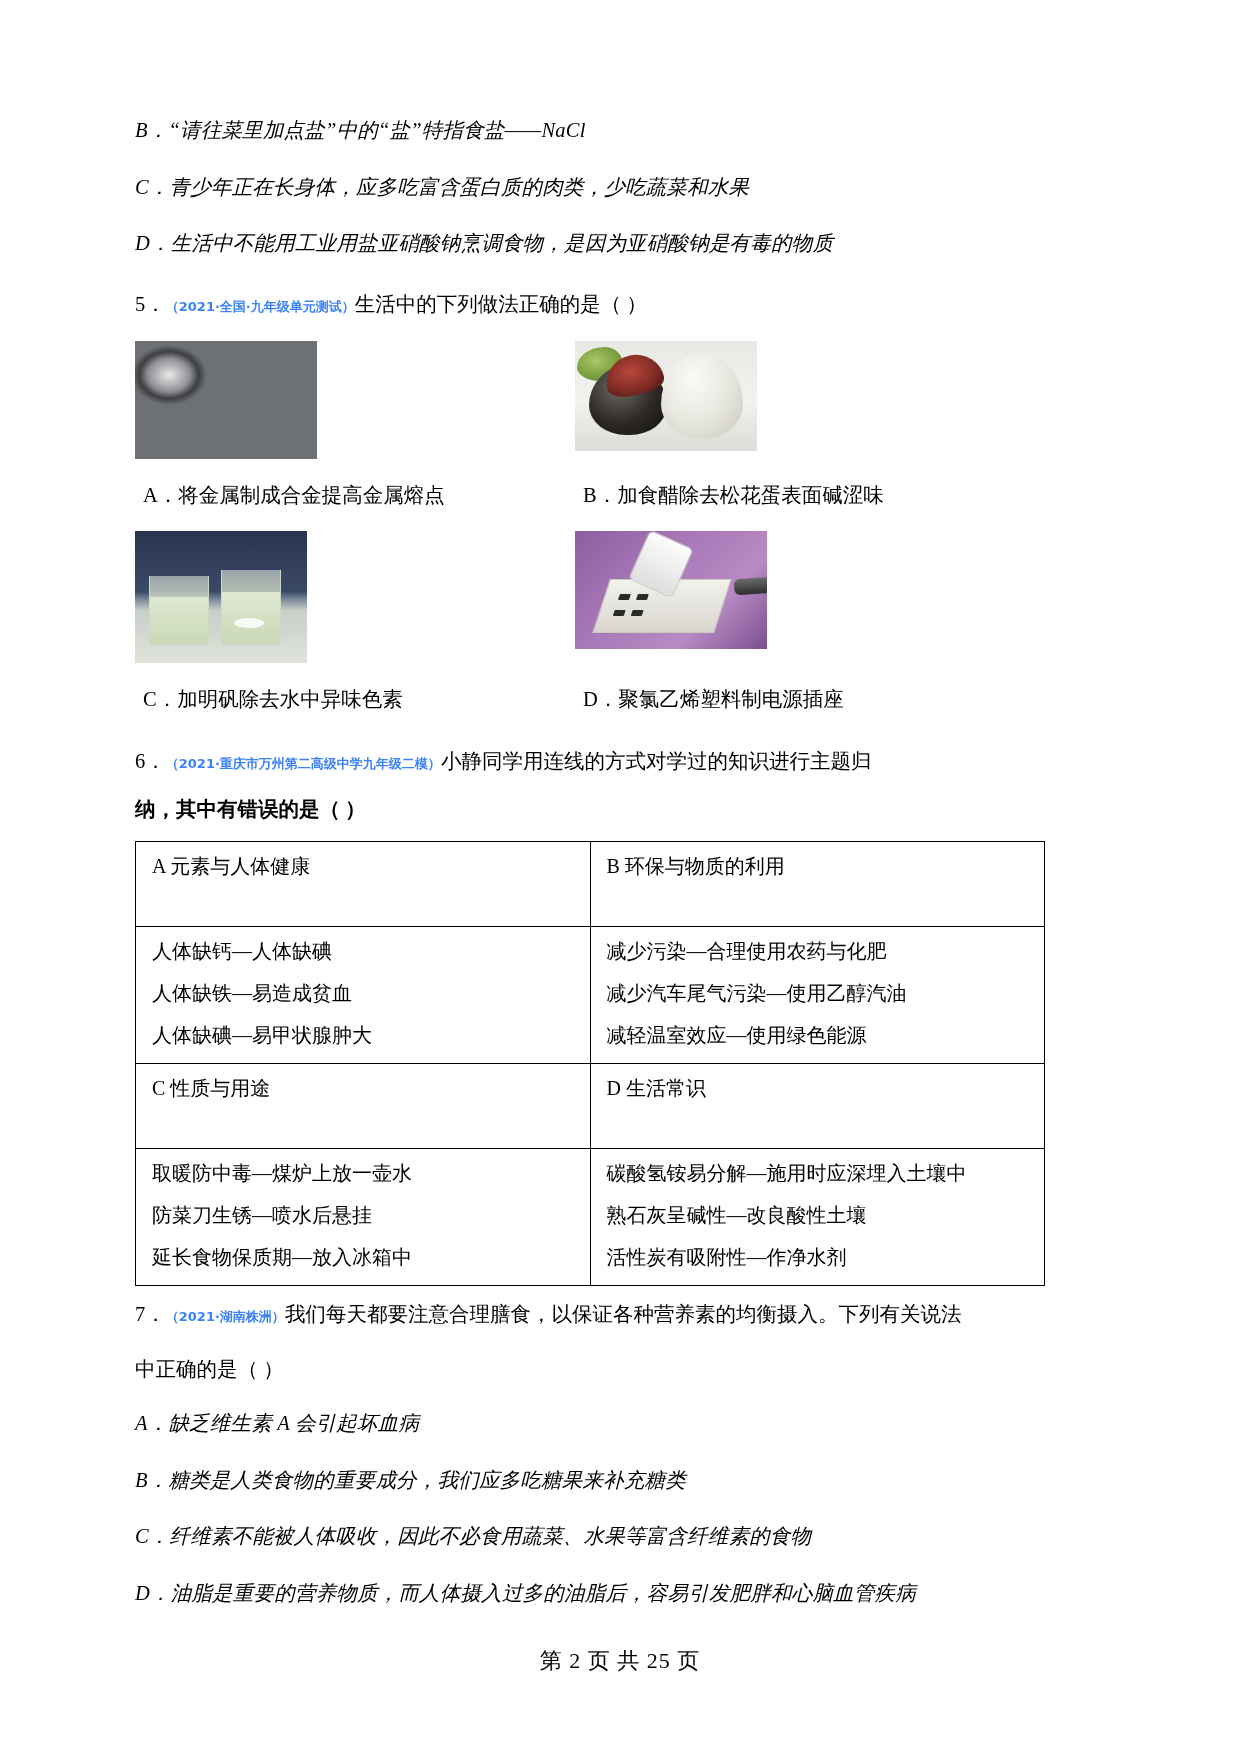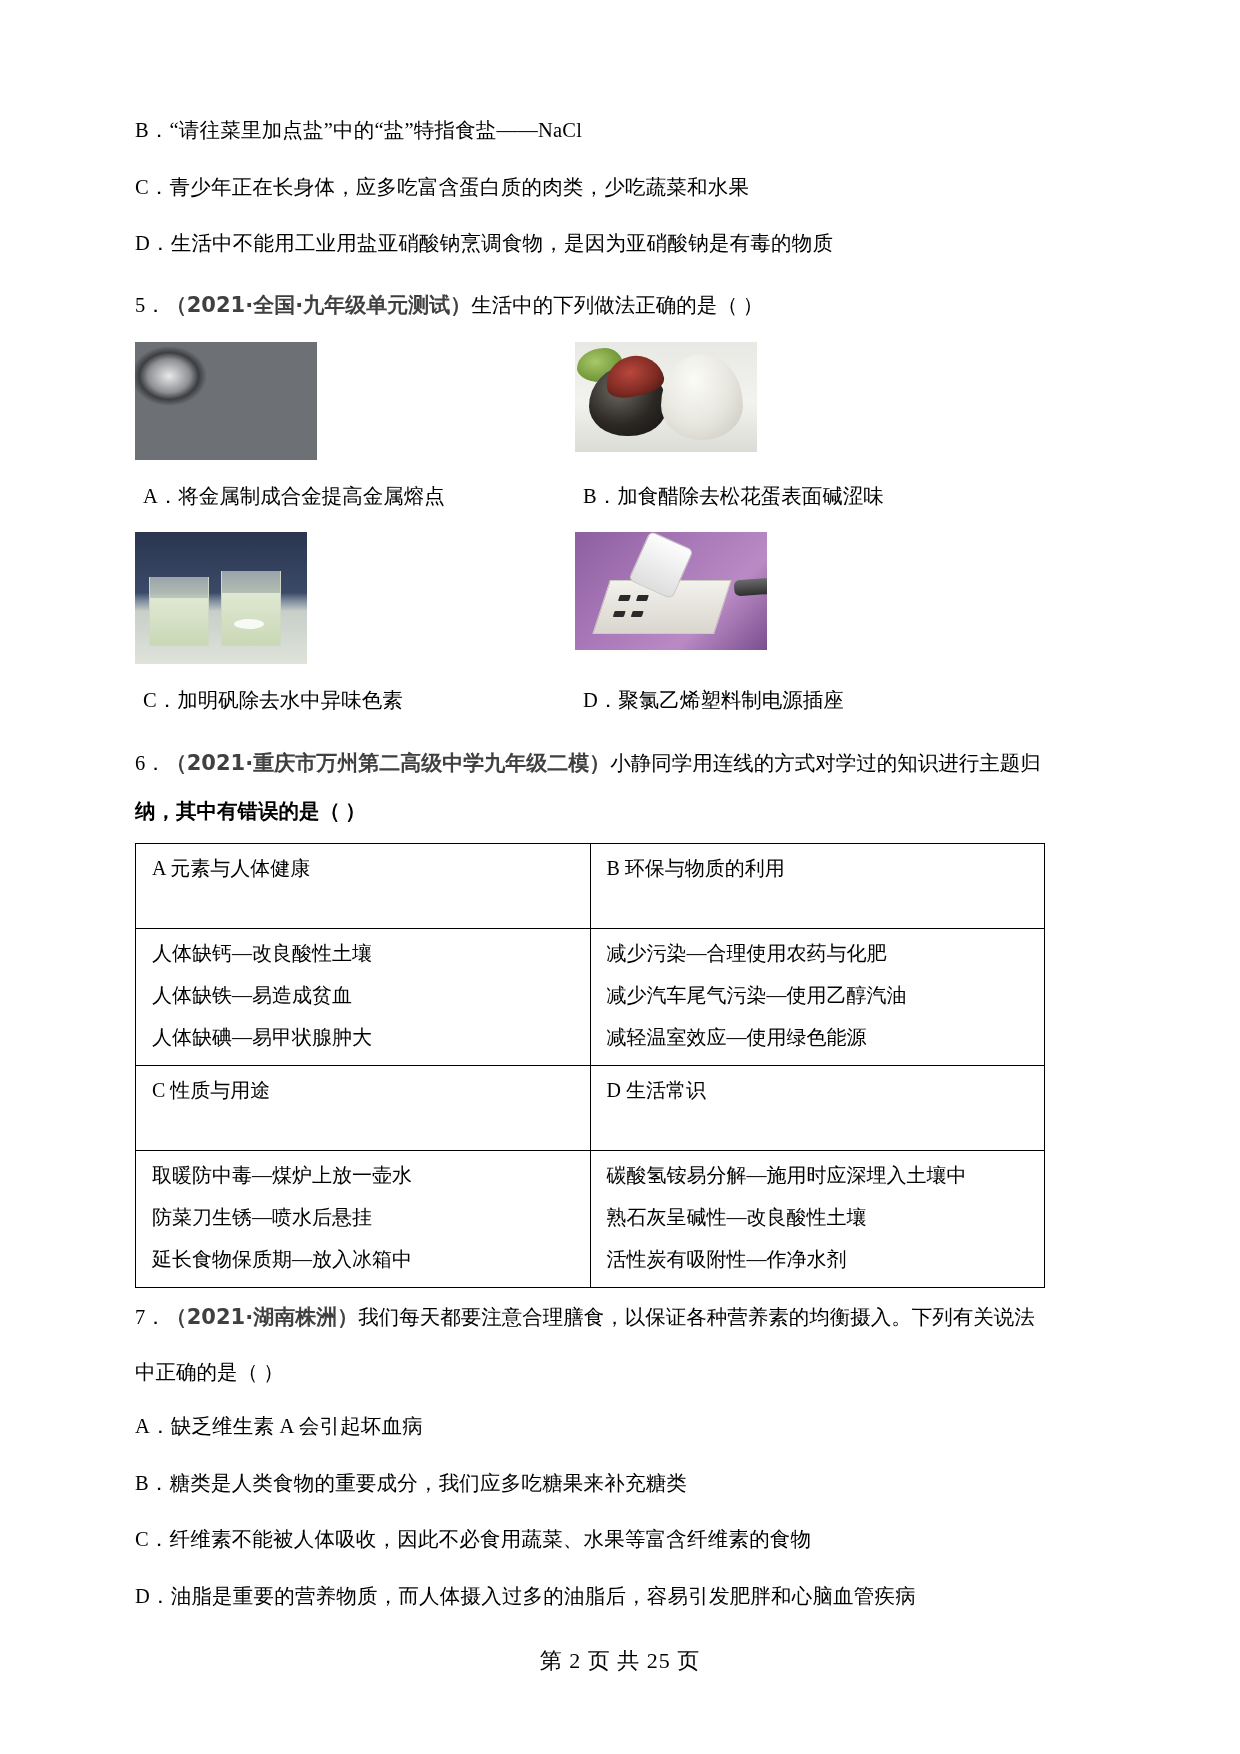--- a/index.html
+++ b/index.html
@@ -21,34 +21,35 @@
     height: 1754px;
     box-sizing: border-box;
     padding: 120px 135px 0 135px;
   }
   .line {
     font-size: 20.5px;
     line-height: 1.0;
     margin: 0 0 0 0;
     white-space: nowrap;
     letter-spacing: 0.2px;
+    font-style: italic;
   }
   .opt-line {
     margin-bottom: 36px;
   }
   .q-head {
     font-size: 20.5px;
     line-height: 1.45;
     margin: 0;
   }
   .src {
-    color: #404040;
+    color: #3b82f6;
     font-weight: bold;
     font-family: "DejaVu Sans", "Liberation Sans", sans-serif;
-    font-size: 21px;
+    font-size: 13px;
   }
   .qnum {
     font-family: "Liberation Serif", serif;
   }
 
   
   .img-row {
     display: flex;
     margin-top: 22px;
   }
@@ -273,21 +274,21 @@
   <p class="q-head" style="margin-top:18px;font-weight:bold;"><span>纳，其中有错误的是（    ）</span></p>
 
   <table class="grid">
     <tbody>
         <tr>
       <td class="head-cell">A 元素与人体健康</td>
       <td class="head-cell">B 环保与物质的利用</td>
     </tr>
     <tr>
       <td class="body-cell">
-        <p>人体缺钙—改良酸性土壤</p>
+        <p>人体缺钙—人体缺碘</p>
         <p>人体缺铁—易造成贫血</p>
         <p>人体缺碘—易甲状腺肿大</p>
       </td>
       <td class="body-cell">
         <p>减少污染—合理使用农药与化肥</p>
         <p>减少汽车尾气污染—使用乙醇汽油</p>
         <p>减轻温室效应—使用绿色能源</p>
       </td>
     </tr>
     <tr>

